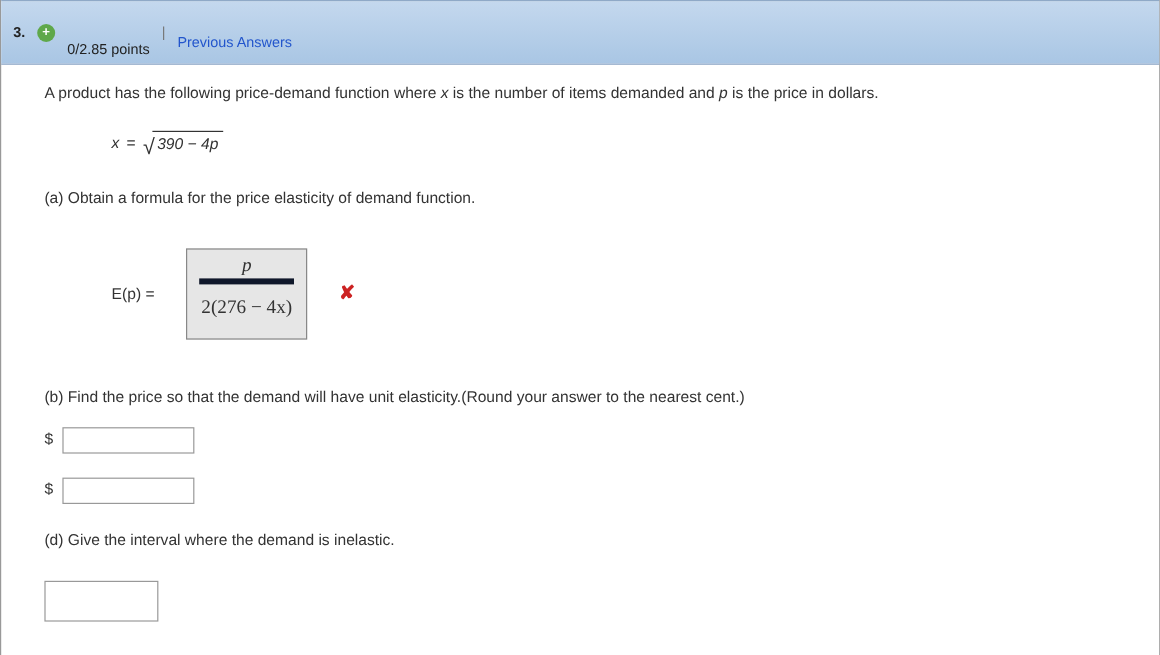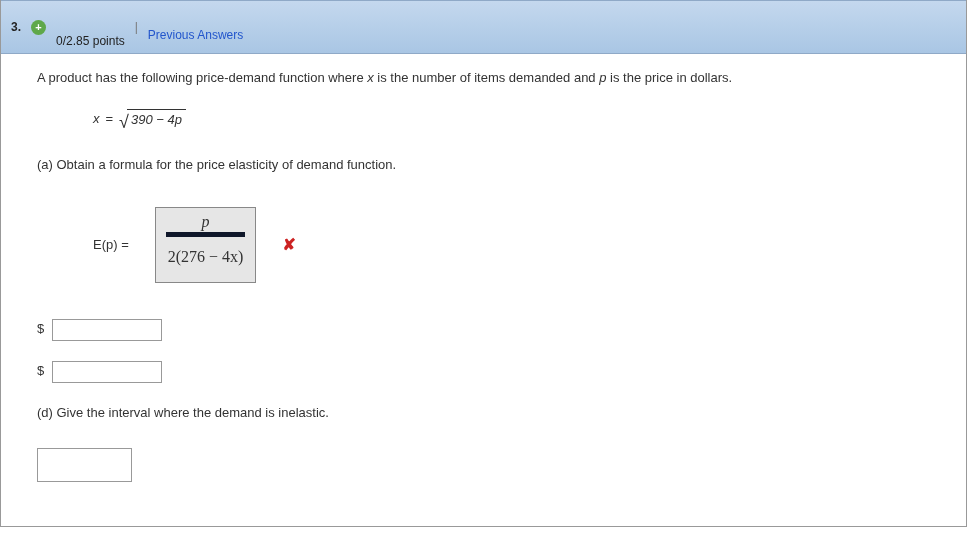--- a/index.html
+++ b/index.html
@@ -150,20 +150,21 @@
       <span class="ep-label">E(p) = </span>
       <span class="ans-box-a">
         <span class="frac">
           <span class="num italic-var">p</span>
           <span class="den">2(276 − 4x)</span>
         </span>
       </span>
       <span class="x-mark">✘</span>
     </div>
 
+    <div class="part">(b) Find the price so that the demand will have unit elasticity.(Round your answer to the nearest cent.)</div>
     <div class="input-row">
       <span class="dollar">$</span>
       <input class="text-input" value="" style="">
     </div>
 
     <div class="input-row">
       <span class="dollar">$</span>
       <input class="text-input" value="" style="">
     </div>
 

